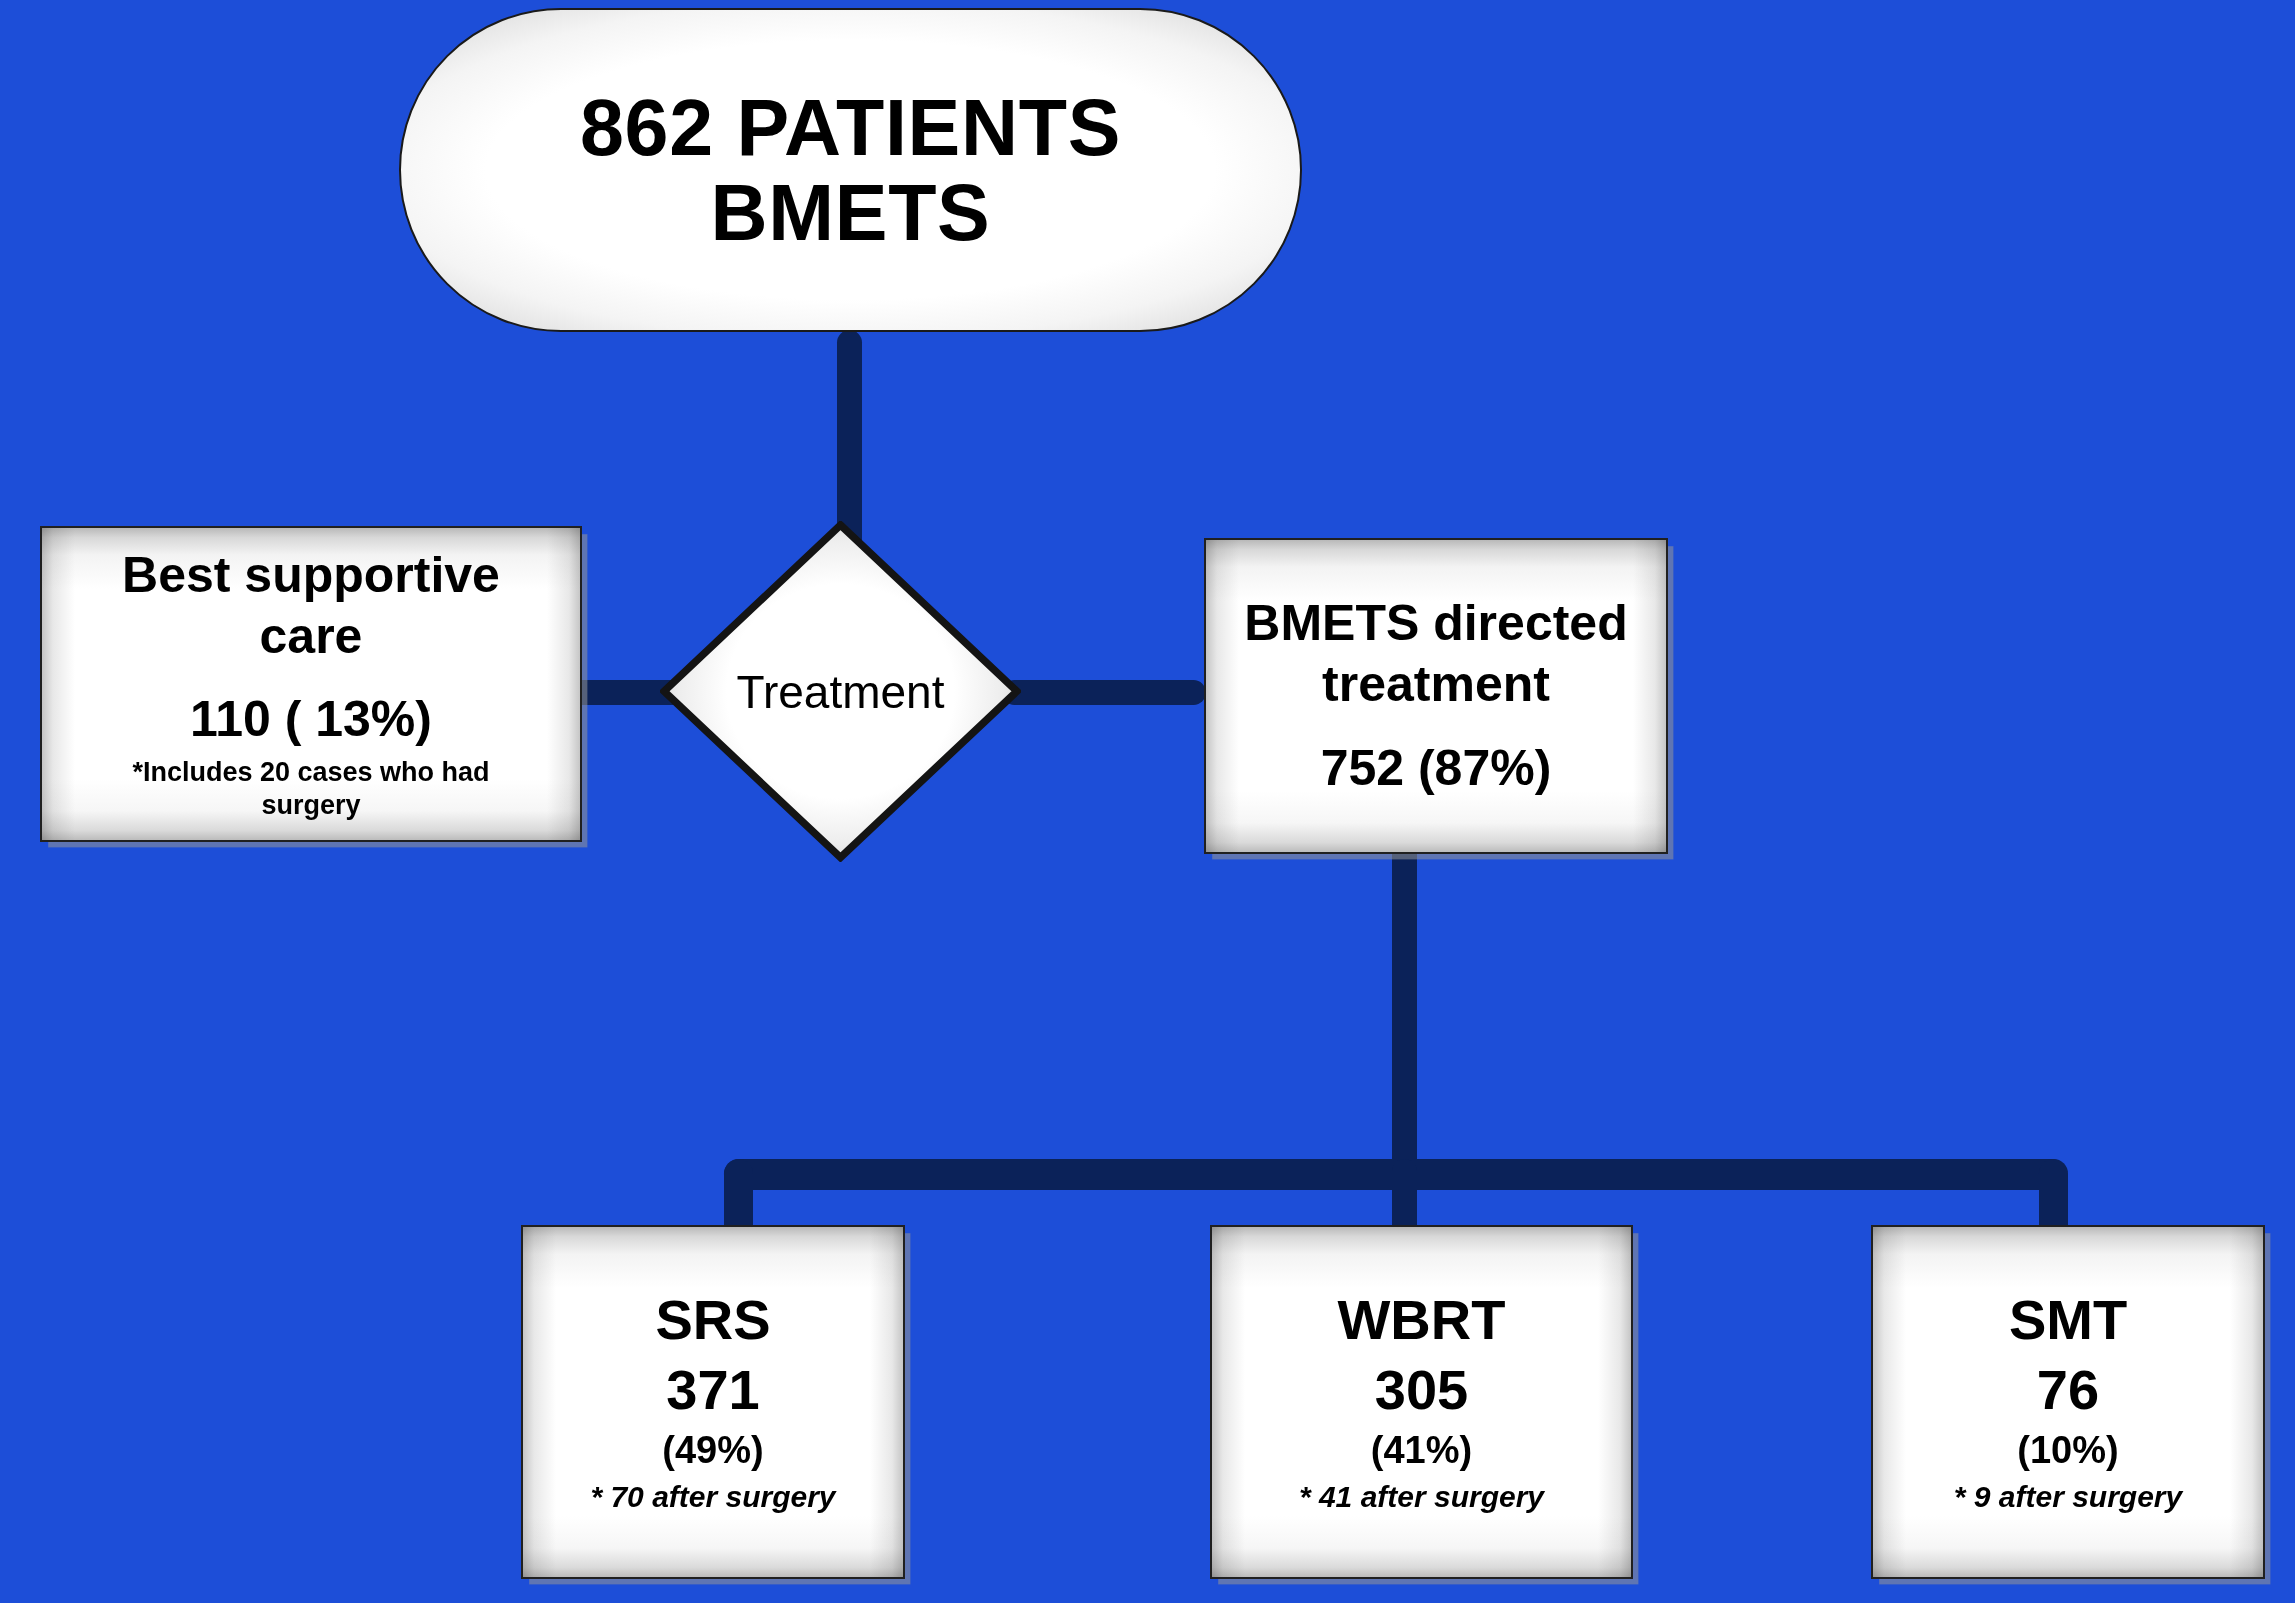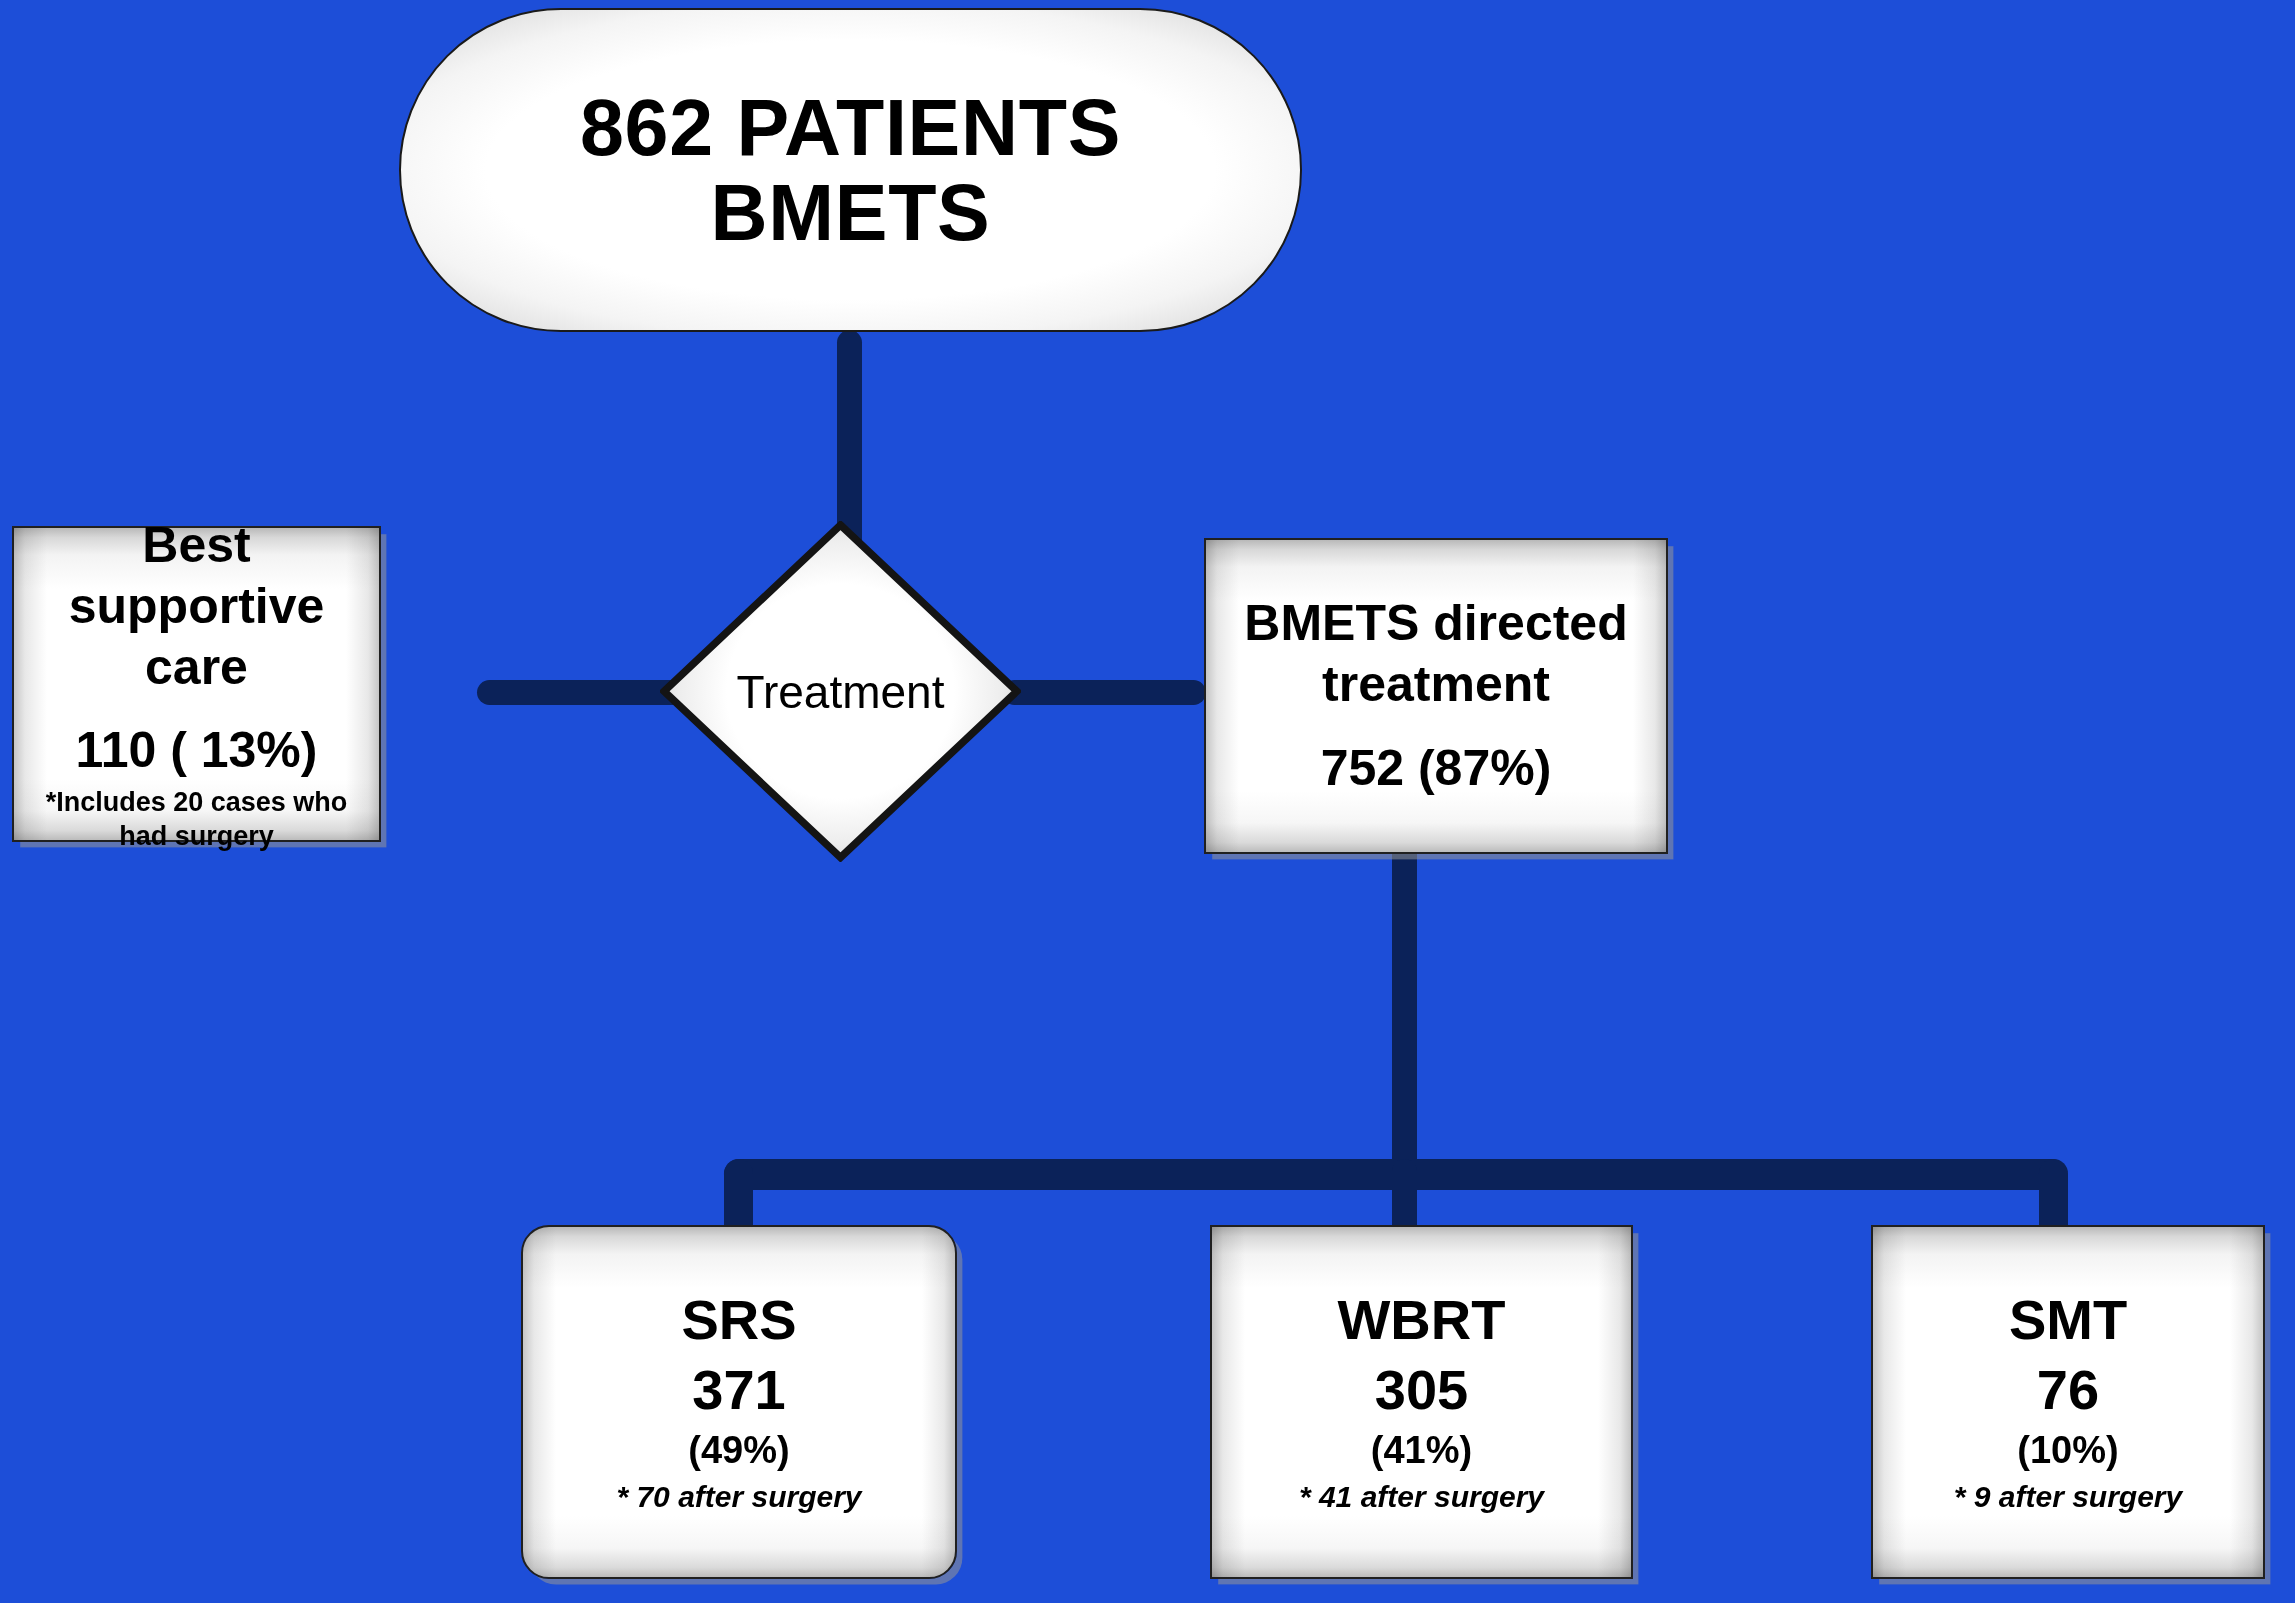--- a/index.html
+++ b/index.html
@@ -131,34 +131,34 @@
           <stop offset="74%" stop-color="#ededed"></stop>
           <stop offset="90%" stop-color="#cfcfcf"></stop>
           <stop offset="100%" stop-color="#a8a8a8"></stop>
         </radialGradient>
       </defs>
       <polygon points="265,6 524,250 265,494 6,250" fill="url(#diaGrad)" stroke="#141414" stroke-width="11"></polygon>
     </svg>
     <div class="dia-label">Treatment</div>
   </div>
 
-  <div class="node proc" style="left:12px; top:526px; width:369px; height:316px; padding: 8.2px 15px;">
+  <div class="node proc" style="left:40px; top:526px; width:542px; height:316px; padding: 8.2px 15px;">
     <div class="p-line p-big">Best supportive</div>
     <div class="p-line p-big">care</div>
     <div class="p-line p-mid" style="margin-top:22px;">110 ( 13%)</div>
     <div class="p-note" style="margin-top:5.5px; max-width: 402px;">*Includes 20 cases who had surgery</div>
   </div>
 
   <div class="node proc" style="left:1204px; top:538px; width:464px; height:316px; padding: 8.2px 13.6px;">
     <div class="p-line p-big">BMETS directed</div>
     <div class="p-line p-big">treatment</div>
     <div class="p-line p-mid" style="margin-top:23px;">752 (87%)</div>
   </div>
 
-  <div class="node proc outcome" style="left:521px; top:1225px; width:436px; height:354px; padding: 13px 11px; border-radius: 28px;">
+  <div class="node proc outcome" style="left:521px; top:1225px; width:384px; height:354px; padding: 13px 11px;">
     <div class="o-title">SRS</div>
     <div class="o-num">371</div>
     <div class="o-pct">(49%)</div>
     <div class="o-note">* 70 after surgery</div>
   </div>
 
   <div class="node proc outcome" style="left:1210px; top:1225px; width:423px; height:354px; padding: 12.3px 11px;">
     <div class="o-title">WBRT</div>
     <div class="o-num">305</div>
     <div class="o-pct">(41%)</div>

